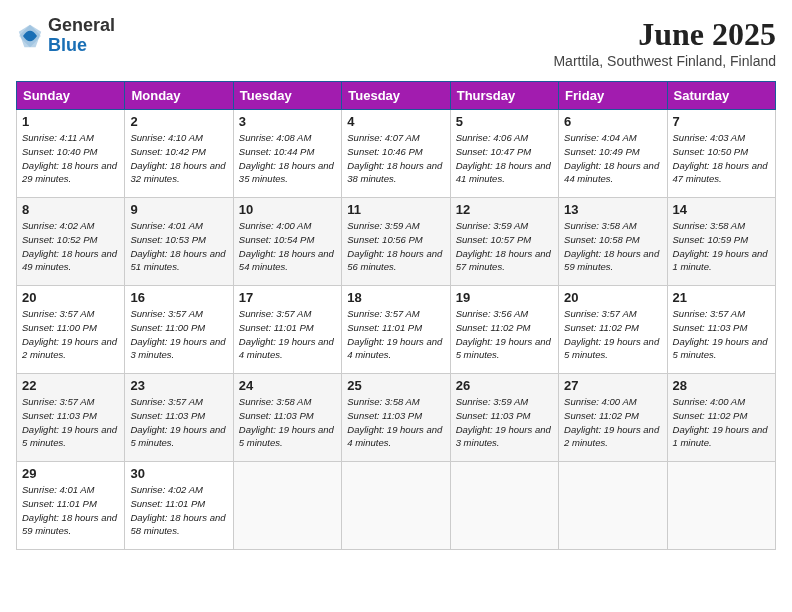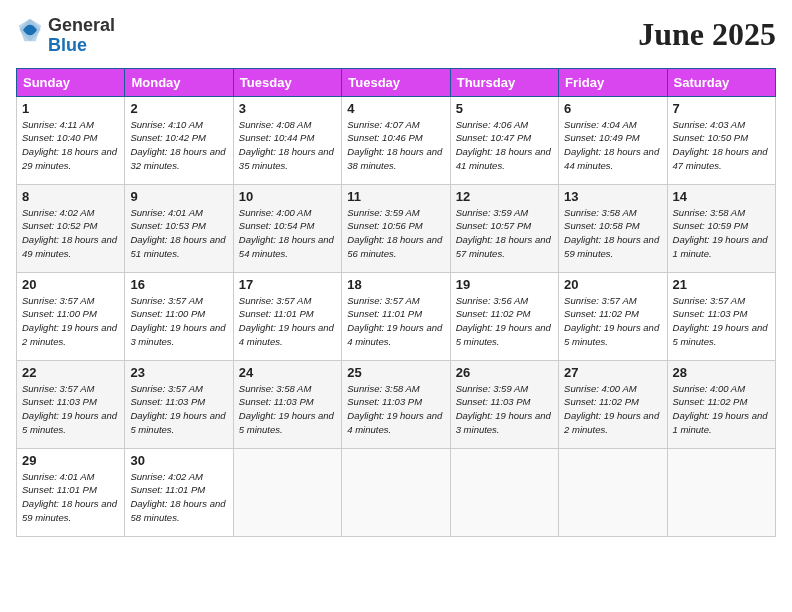--- a/index.html
+++ b/index.html
@@ -11,20 +11,21 @@
       padding: 16px;
     }
     .header {
       display: flex;
       justify-content: space-between;
       align-items: flex-start;
       margin-bottom: 12px;
     }
     .logo {
       display: flex;
+      align-items: center;
       gap: 4px;
     }
     .logo-text {
       font-size: 18px;
       font-weight: bold;
       line-height: 1.1;
     }
     .logo-general { color: #333; }
     .logo-blue { color: #1a6fb5; }
     .logo-icon {
@@ -41,21 +42,21 @@
     .subtitle {
       font-size: 14px;
       color: #444;
     }
     .calendar {
       width: 100%;
       border-collapse: collapse;
       border: 1px solid #ccc;
     }
     .calendar th {
-      background: #d946ef;
+      background: #a21caf;
       color: #fff;
       text-align: left;
       padding: 6px 6px;
       font-size: 13px;
       font-weight: bold;
       border: 1px solid #1a5a9a;
     }
     .calendar td {
       vertical-align: top;
       padding: 4px 5px;
@@ -95,20 +96,21 @@
       <polygon points="20,4 36,14 28,36 12,36 4,14" fill="#1a6fb5" opacity="0.3"></polygon>
       <path d="M10,20 Q20,5 30,20 Q20,35 10,20 Z" fill="#1a6fb5"></path>
     </svg>
     <div class="logo-text">
       <div><span class="logo-general">General</span></div>
       <div><span class="logo-blue">Blue</span></div>
     </div>
   </div>
   <div class="title-block">
     <div class="month-title">June 2025</div>
+    <div class="subtitle">Marttila, Southwest Finland, Finland</div>
   </div>
 </div>
 
 <table class="calendar">
   <thead>
     <tr>
     <th>Sunday</th>
         <th>Monday</th>
         <th>Tuesday</th>
         <th>Tuesday</th>

